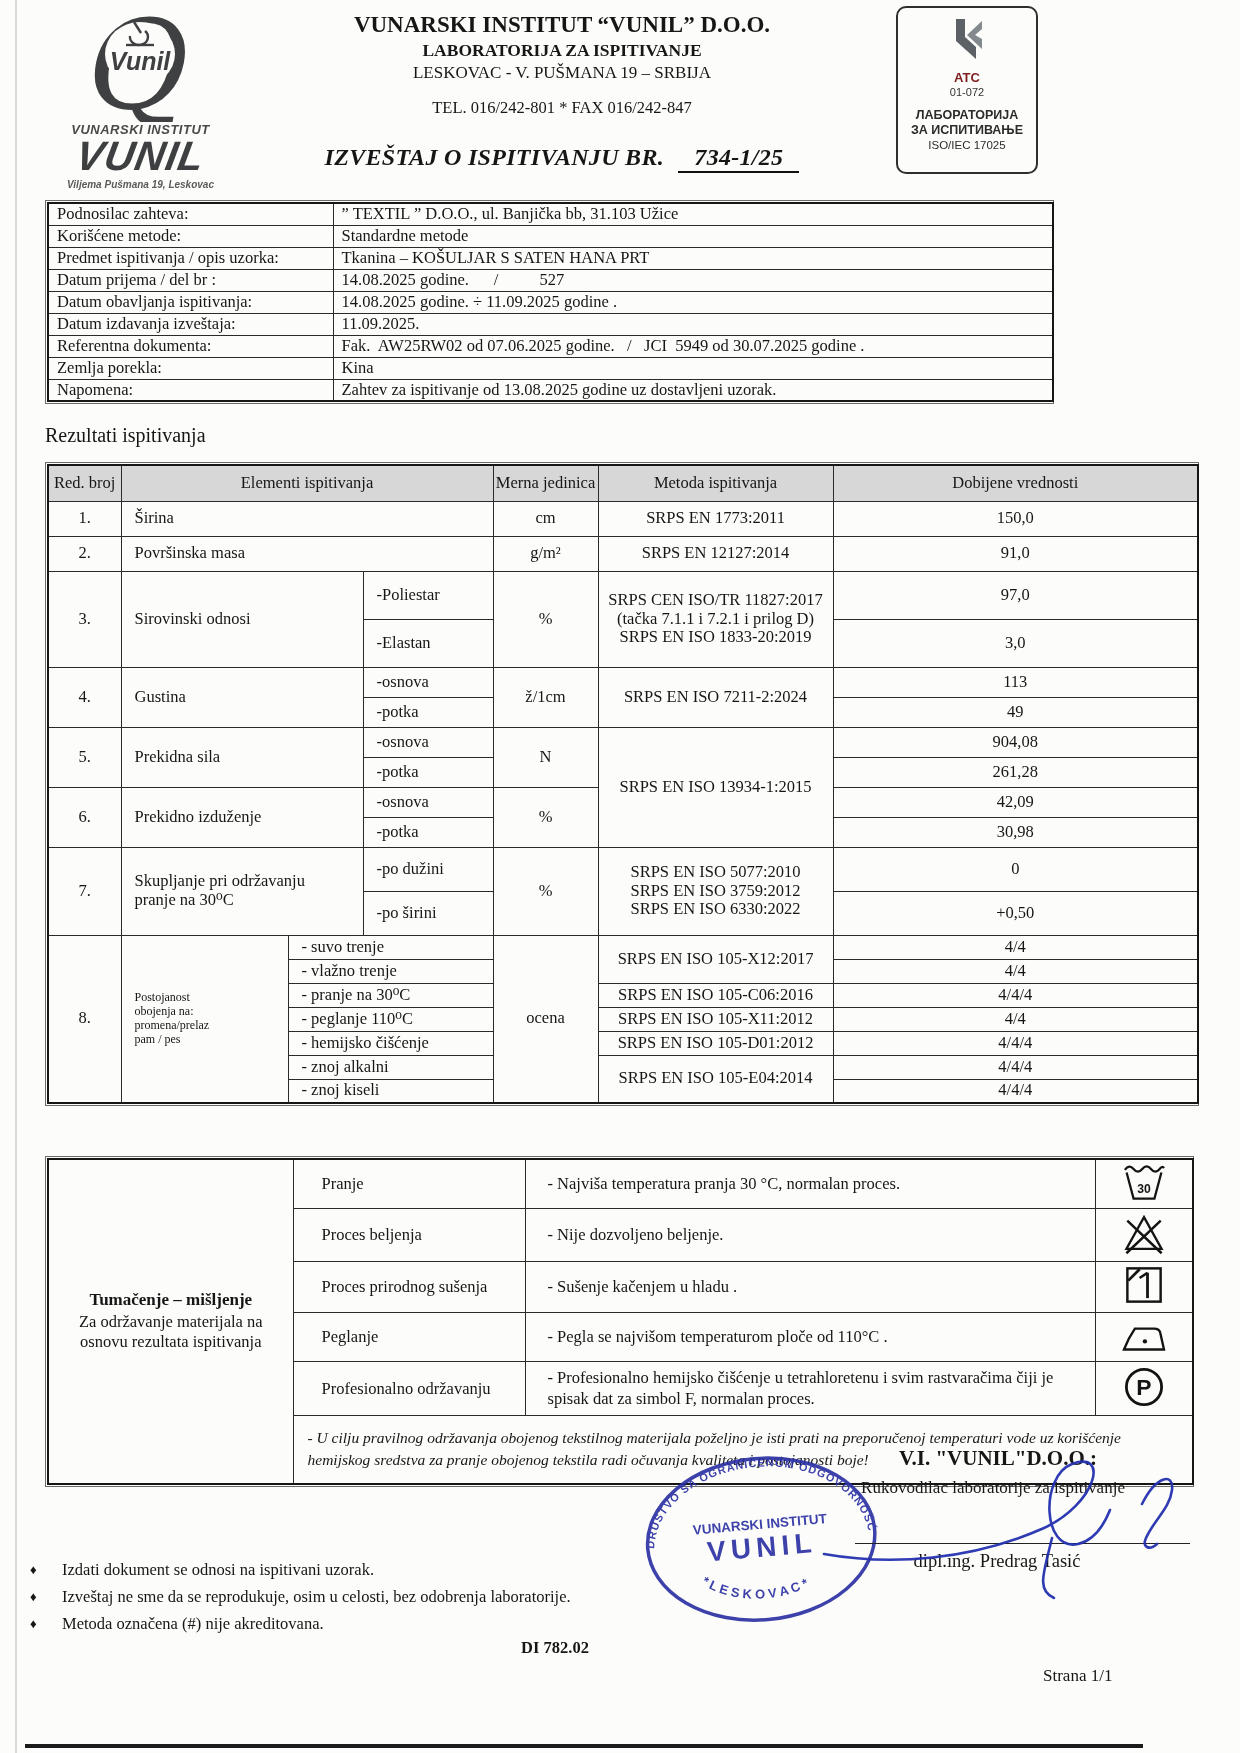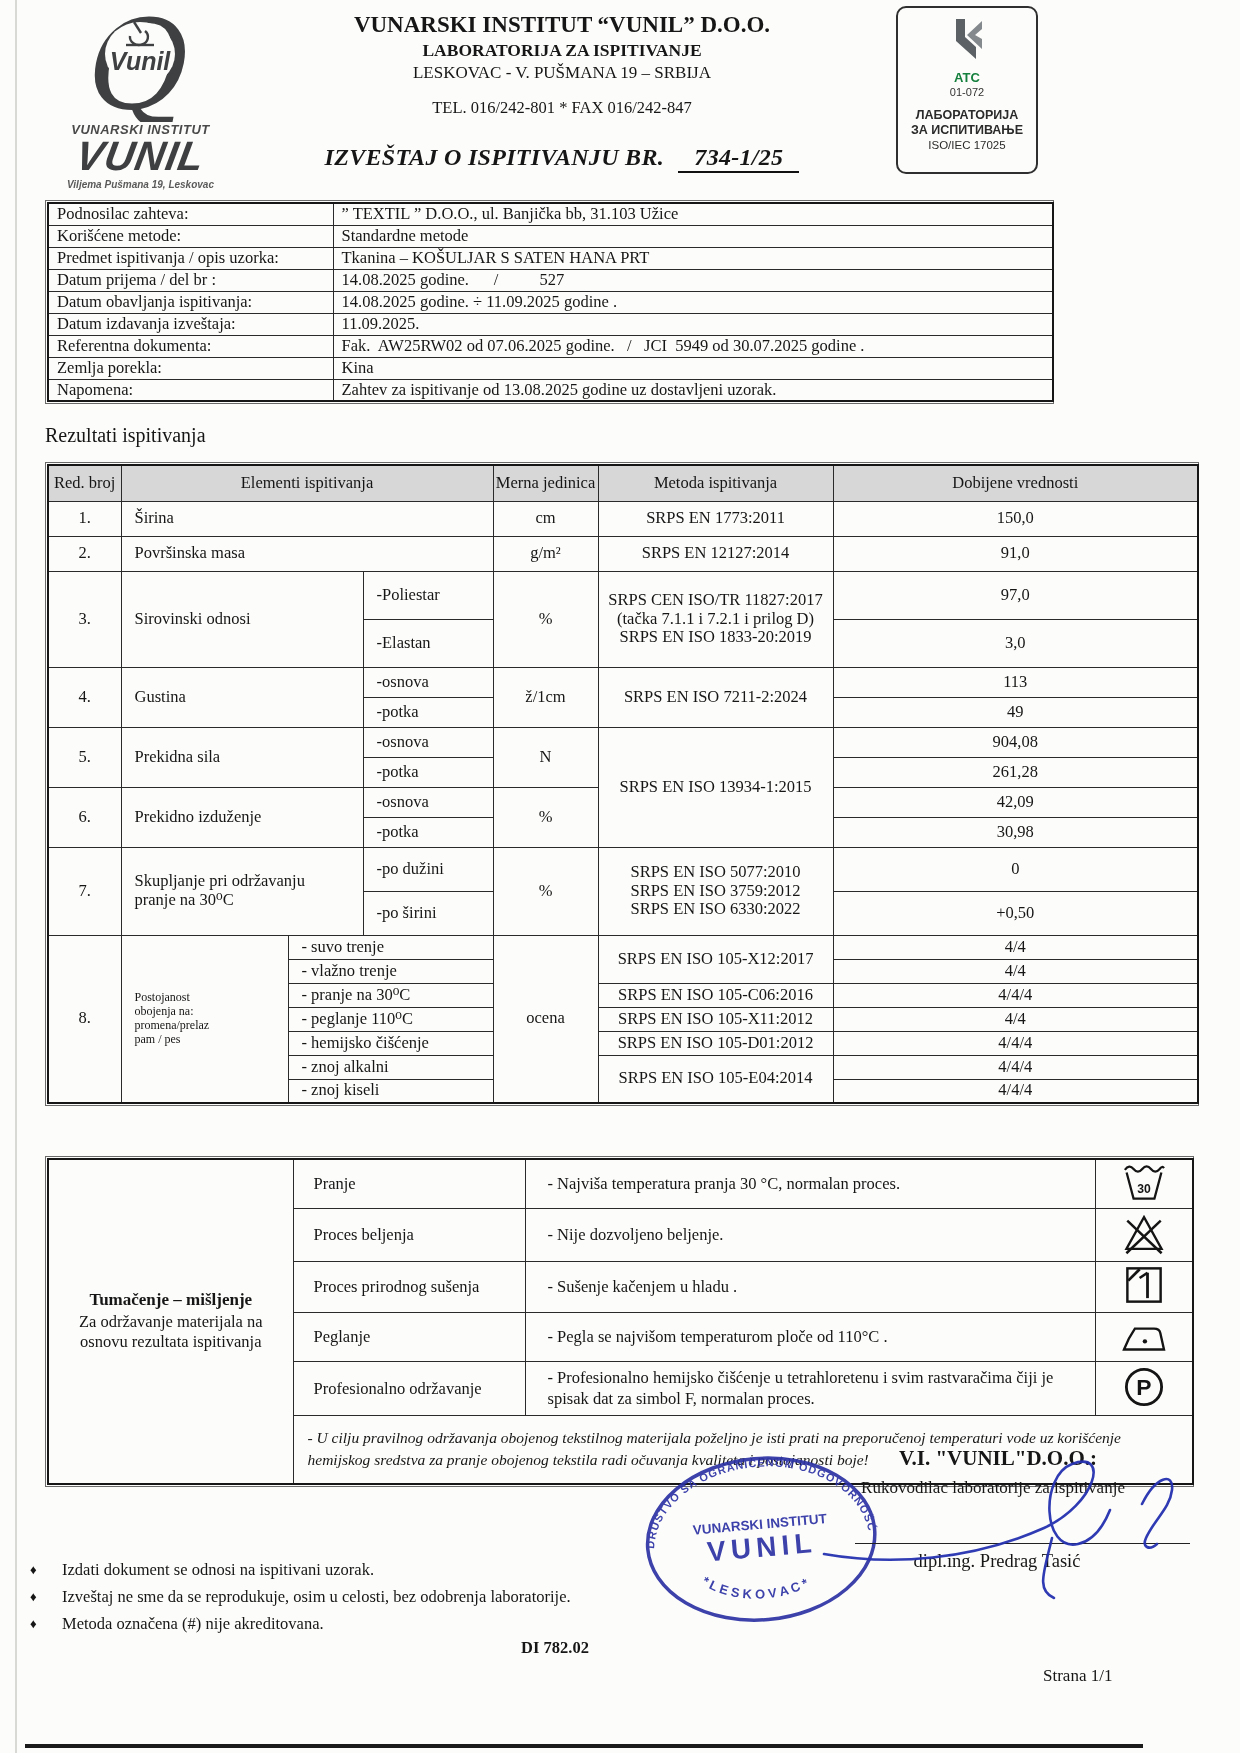--- a/index.html
+++ b/index.html
@@ -13,21 +13,21 @@
   .addr-small{font-family:"Liberation Sans","DejaVu Sans",sans-serif;font-size:10px;font-weight:bold;font-style:italic;color:#5a5a5a;margin-top:3px;}
   .hdr-center{position:absolute;left:252px;top:12px;width:620px;text-align:center;}
   .org-name{font-size:23px;font-weight:bold;}
   .org-sub{font-size:17.5px;font-weight:bold;margin-top:2px;}
   .org-addr{font-size:17px;margin-top:2px;}
   .org-tel{font-size:16.5px;margin-top:15px;}
   .report-title{margin-top:26px;font-size:24px;font-weight:bold;font-style:italic;letter-spacing:.3px;}
   .report-num{border-bottom:2.5px solid #111;padding:0 16px 1px 16px;margin-left:8px;}
   .atc-box{position:absolute;left:896px;top:6px;width:138px;height:164px;border:2px solid #2f2f2f;border-radius:10px;
            text-align:center;font-family:"Liberation Sans","DejaVu Sans",sans-serif;background:#fcfcfa;}
-  .atc-label{font-size:13px;font-weight:bold;color:#15803d;margin-top:2px;}
+  .atc-label{font-size:13px;font-weight:bold;color:#7f1d1d;margin-top:2px;}
   .atc-code{font-size:11px;color:#333;margin-top:1px;}
   .atc-lab{font-size:12.5px;font-weight:bold;color:#2b2b2b;margin-top:10px;line-height:1.2;}
   .atc-iso{font-size:11.5px;color:#2b2b2b;margin-top:1px;}
   
   .dbl{border:1px solid #6a6a6a;padding:1px;background:#fcfcfa;}
   table{border-collapse:collapse;table-layout:fixed;}
   td,th{border:1px solid #2a2a2a;overflow:hidden;}
   .info-wrap{position:absolute;left:45px;top:200px;width:1005px;}
   .info-wrap table{width:1005px;border:2px solid #161616;}
   .info-wrap td{font-size:16.5px;padding:0 8px;vertical-align:middle;}
@@ -39,21 +39,21 @@
   .c{text-align:center;vertical-align:middle;}
   .l{text-align:left;vertical-align:middle;padding-left:13px;}
   .pre{white-space:pre-line;}
   .method{font-size:15.5px;line-height:1.25;}
   .r8lbl{font-size:15.5px;}
   .care-wrap{position:absolute;left:45px;top:1156px;width:1145px;}
   .care-wrap table{width:1145px;border:2px solid #161616;}
   .care-left{text-align:center;vertical-align:middle;}
   .care-title{font-size:17px;font-weight:bold;}
   .care-sub{font-size:16.5px;line-height:1.25;margin-top:2px;}
-  .care-type{font-size:16.5px;padding-left:20px;vertical-align:middle;margin-top:16px;}
+  .care-type{font-size:16.5px;padding-left:28px;vertical-align:middle;margin-top:16px;}
   .care-desc{font-size:16.5px;padding:2px 22px;vertical-align:middle;line-height:1.25;}
   .care-icon-cell{text-align:center;vertical-align:middle;padding:2px;}
   .care-note{font-size:15.5px;font-style:italic;line-height:1.42;padding:6px 14px;vertical-align:middle;}
   
   .bullets{position:absolute;left:30px;top:1560px;width:650px;}
   .bullet-row{font-size:16.5px;height:27px;}
   .bullet-glyph{display:inline-block;width:14px;margin-right:18px;font-size:13px;vertical-align:1px;}
   .doc-code{position:absolute;left:455px;top:1638px;width:200px;text-align:center;font-size:16.5px;font-weight:bold;}
   .page-num{position:absolute;left:1043px;top:1666px;font-size:17px;}
   .sig-company{position:absolute;left:788px;top:1446px;width:420px;text-align:center;font-size:21px;font-weight:bold;}
@@ -353,21 +353,21 @@
           <td class="care-type">Peglanje</td>
           <td class="care-desc">-  Pegla se  najvišom temperaturom ploče od 110°C .</td>
           <td class="care-icon-cell">
             <svg width="46" height="40" viewBox="0 0 50 44">
               <path d="M3 38 L47 38 L43 20 Q42 15 36 15 L15 15 Q8 25 3 38 Z" fill="none" stroke="#141414" stroke-width="2.6"></path>
               <circle cx="26" cy="29" r="2.4" fill="#141414"></circle>
             </svg>
           </td>
         </tr>
         <tr style="height:54px">
-          <td class="care-type">Profesionalno održavanje</td>
+          <td class="care-type">Profesionalno održavanju</td>
           <td class="care-desc">-  Profesionalno  hemijsko  čišćenje  u  tetrahloretenu  i  svim  rastvaračima čiji je spisak dat za simbol F, normalan proces.</td>
           <td class="care-icon-cell">
             <svg width="44" height="44" viewBox="0 0 50 50">
               <circle cx="25" cy="25" r="20" fill="none" stroke="#141414" stroke-width="3.2"></circle>
               <text x="25" y="34" text-anchor="middle" font-family="'Liberation Sans','DejaVu Sans',sans-serif" font-size="26" font-weight="bold" fill="#141414">P</text>
             </svg>
           </td>
         </tr>
         <tr style="height:68px">
           <td class="care-note" colspan="3">- U cilju pravilnog održavanja obojenog tekstilnog materijala poželjno je isti prati na preporučenoj temperaturi vode uz korišćenje hemijskog sredstva za pranje obojenog tekstila radi očuvanja kvaliteta i postojanosti boje!</td>

